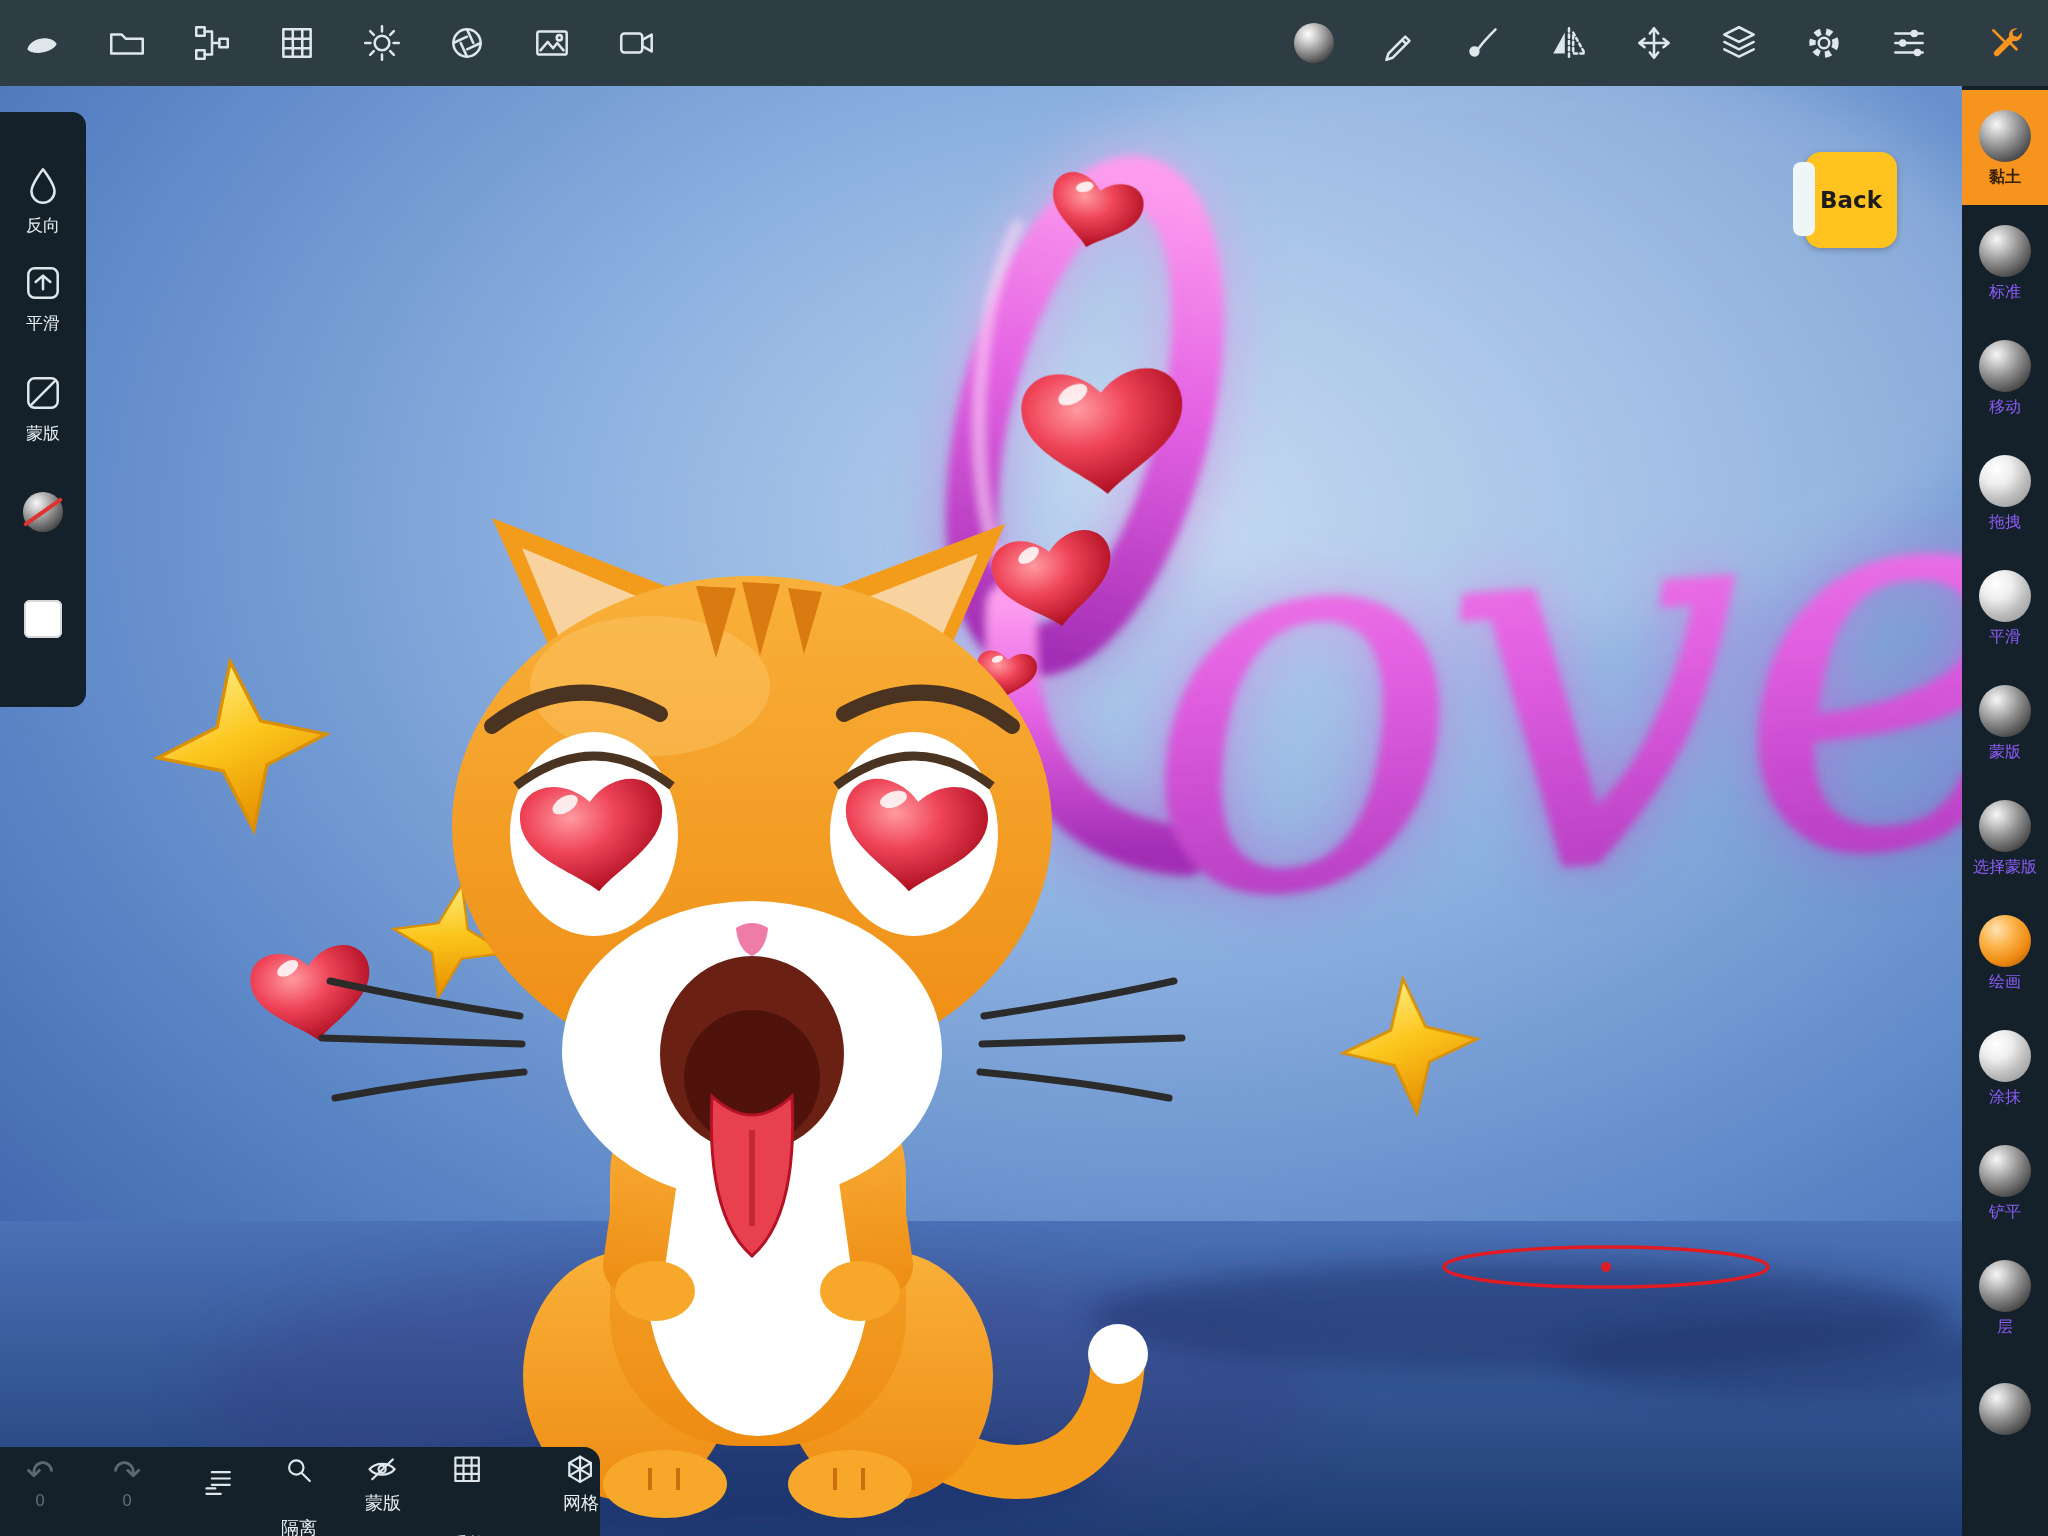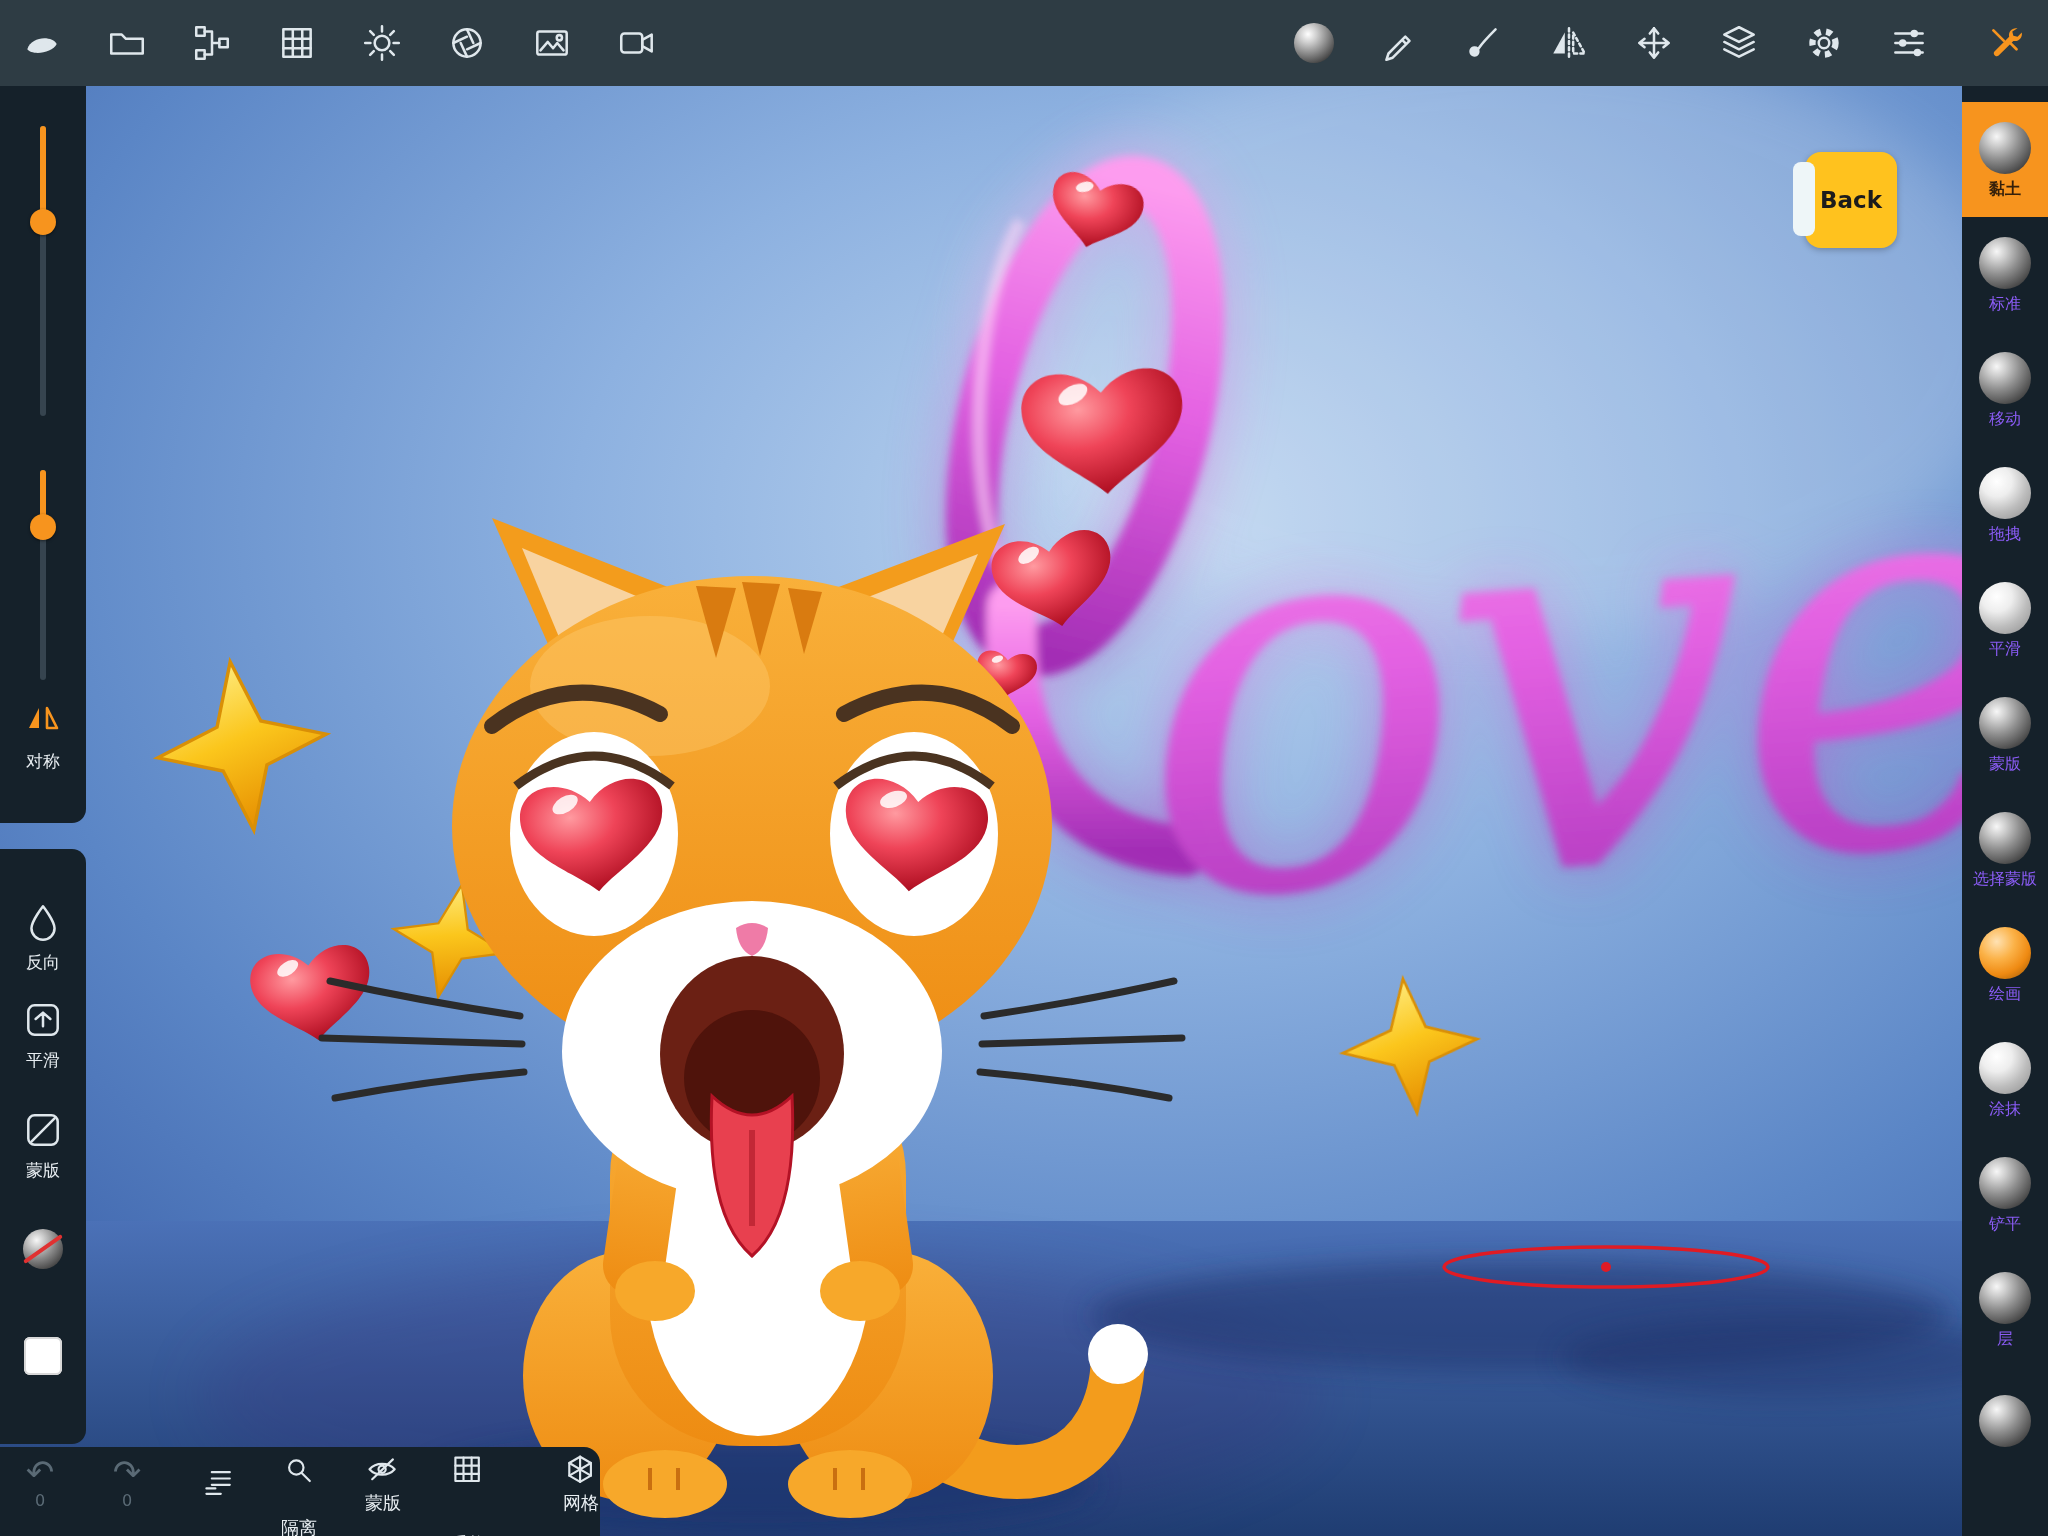--- a/index.html
+++ b/index.html
@@ -31,21 +31,21 @@
   .vknob{position:absolute;left:30px;width:26px;height:26px;border-radius:50%;background:#f7941e;box-shadow:0 1px 3px rgba(0,0,0,.5);}
   .lp-label{position:absolute;width:86px;text-align:center;color:#e8eef2;font-size:17px;}
   .lp-icon{position:absolute;left:23px;width:40px;height:40px;display:flex;align-items:center;justify-content:center;}
   .lp-item{position:absolute;width:86px;display:flex;flex-direction:column;align-items:center;gap:8px;}
   .orb{border-radius:50%;background:radial-gradient(circle at 34% 28%, #f7f7f7 0%, #cfcfcf 18%, #8f8f8f 45%, #474747 78%, #2d2d2d 100%);}
   .orb40{width:40px;height:40px;position:relative;}
   .orb-slash::after{content:"";position:absolute;left:-3px;top:18px;width:46px;height:4px;background:#e03131;transform:rotate(-35deg);border-radius:2px;}
   .whitesq{width:38px;height:38px;background:#ffffff;border-radius:6px;box-shadow:inset 0 0 0 2px #d8d8d8;}
 
   
-  .rightcol{position:absolute;right:0;top:86px;width:86px;height:1450px;background:#15212a;z-index:20;overflow:hidden;padding-top:16px;box-sizing:border-box;}
+  .rightcol{position:absolute;right:0;top:86px;width:86px;height:1450px;background:#15212a;z-index:20;overflow:hidden;padding-top:4px;box-sizing:border-box;}
   .rtool{height:115px;display:flex;flex-direction:column;align-items:center;justify-content:center;gap:7px;cursor:pointer;}
   .rtool .orb{width:52px;height:52px;}
   .rtool .rlabel{color:#8b5cf6;font-size:16px;text-align:center;line-height:1.05;padding:0 2px;}
   .rtool.selected{background:#f7941e;}
   .rtool.selected .rlabel{color:#35200a;font-weight:bold;}
   .orb-paint{background:radial-gradient(circle at 34% 28%, #ffe2b3 0%, #fbb248 35%, #ef8a12 65%, #8e5106 100%);}
   .orb-light{background:radial-gradient(circle at 34% 28%, #ffffff 0%, #eeeeee 30%, #bdbdbd 60%, #8a8a8a 100%);}
 
   
   .bottombar{position:absolute;left:0;bottom:0;width:600px;height:89px;background:#15212a;border-radius:0 16px 0 0;z-index:25;}
@@ -336,39 +336,20 @@
       <button class="tbtn wrench-extra">
         <svg class="icon" viewBox="0 0 40 40">
             <path class="icof" d="M31 6 c-5 -1 -9 3 -8 8 L9 28 c-2 2 1 6 4 4 L27 18 c5 1 9 -3 8 -8 l-4 4 -4 -1 -1 -4 z"></path>
             <path class="ico" d="M8 8 l10 10 M30 26 l-8 -8" stroke-width="3.4"></path>
           </svg>
       </button>
     </div>
   </header>
 
   <aside class="leftcol">
-    <div class="panel panel1">
-      <div class="vslider" style="top:40px;height:290px;">
-        <div class="vtrack" style="top:0;height:290px;"></div>
-        <div class="vfill" style="top:0;height:96px;"></div>
-        <div class="vknob" style="top:83px;"></div>
-      </div>
-      <div class="vslider" style="top:384px;height:210px;">
-        <div class="vtrack" style="top:0;height:210px;"></div>
-        <div class="vfill" style="top:0;height:57px;"></div>
-        <div class="vknob" style="top:44px;"></div>
-      </div>
-      <div class="lp-icon" style="top:612px;">
-        <svg class="icon" viewBox="0 0 40 40">
-            <path class="icof" d="M16 10 L6 30 h10 z"></path>
-            <path class="ico" d="M24 10 L34 30 H24 z"></path>
-          </svg>
-      </div>
-      <div class="lp-label" style="top:664px;">对称</div>
-    </div>
 
     <div class="panel panel2">
       <div class="lp-item" style="top:52px;">
         <svg class="icon" viewBox="0 0 40 40">
             <path class="ic" d="M20 5 C20 5 9 19 9 26 a11 11 0 0 0 22 0 C31 19 20 5 20 5 Z"></path>
           </svg>
         <span class="lp-label" style="position:static;">反向</span>
       </div>
       <div class="lp-item" style="top:150px;">
         <svg class="icon" viewBox="0 0 40 40">

